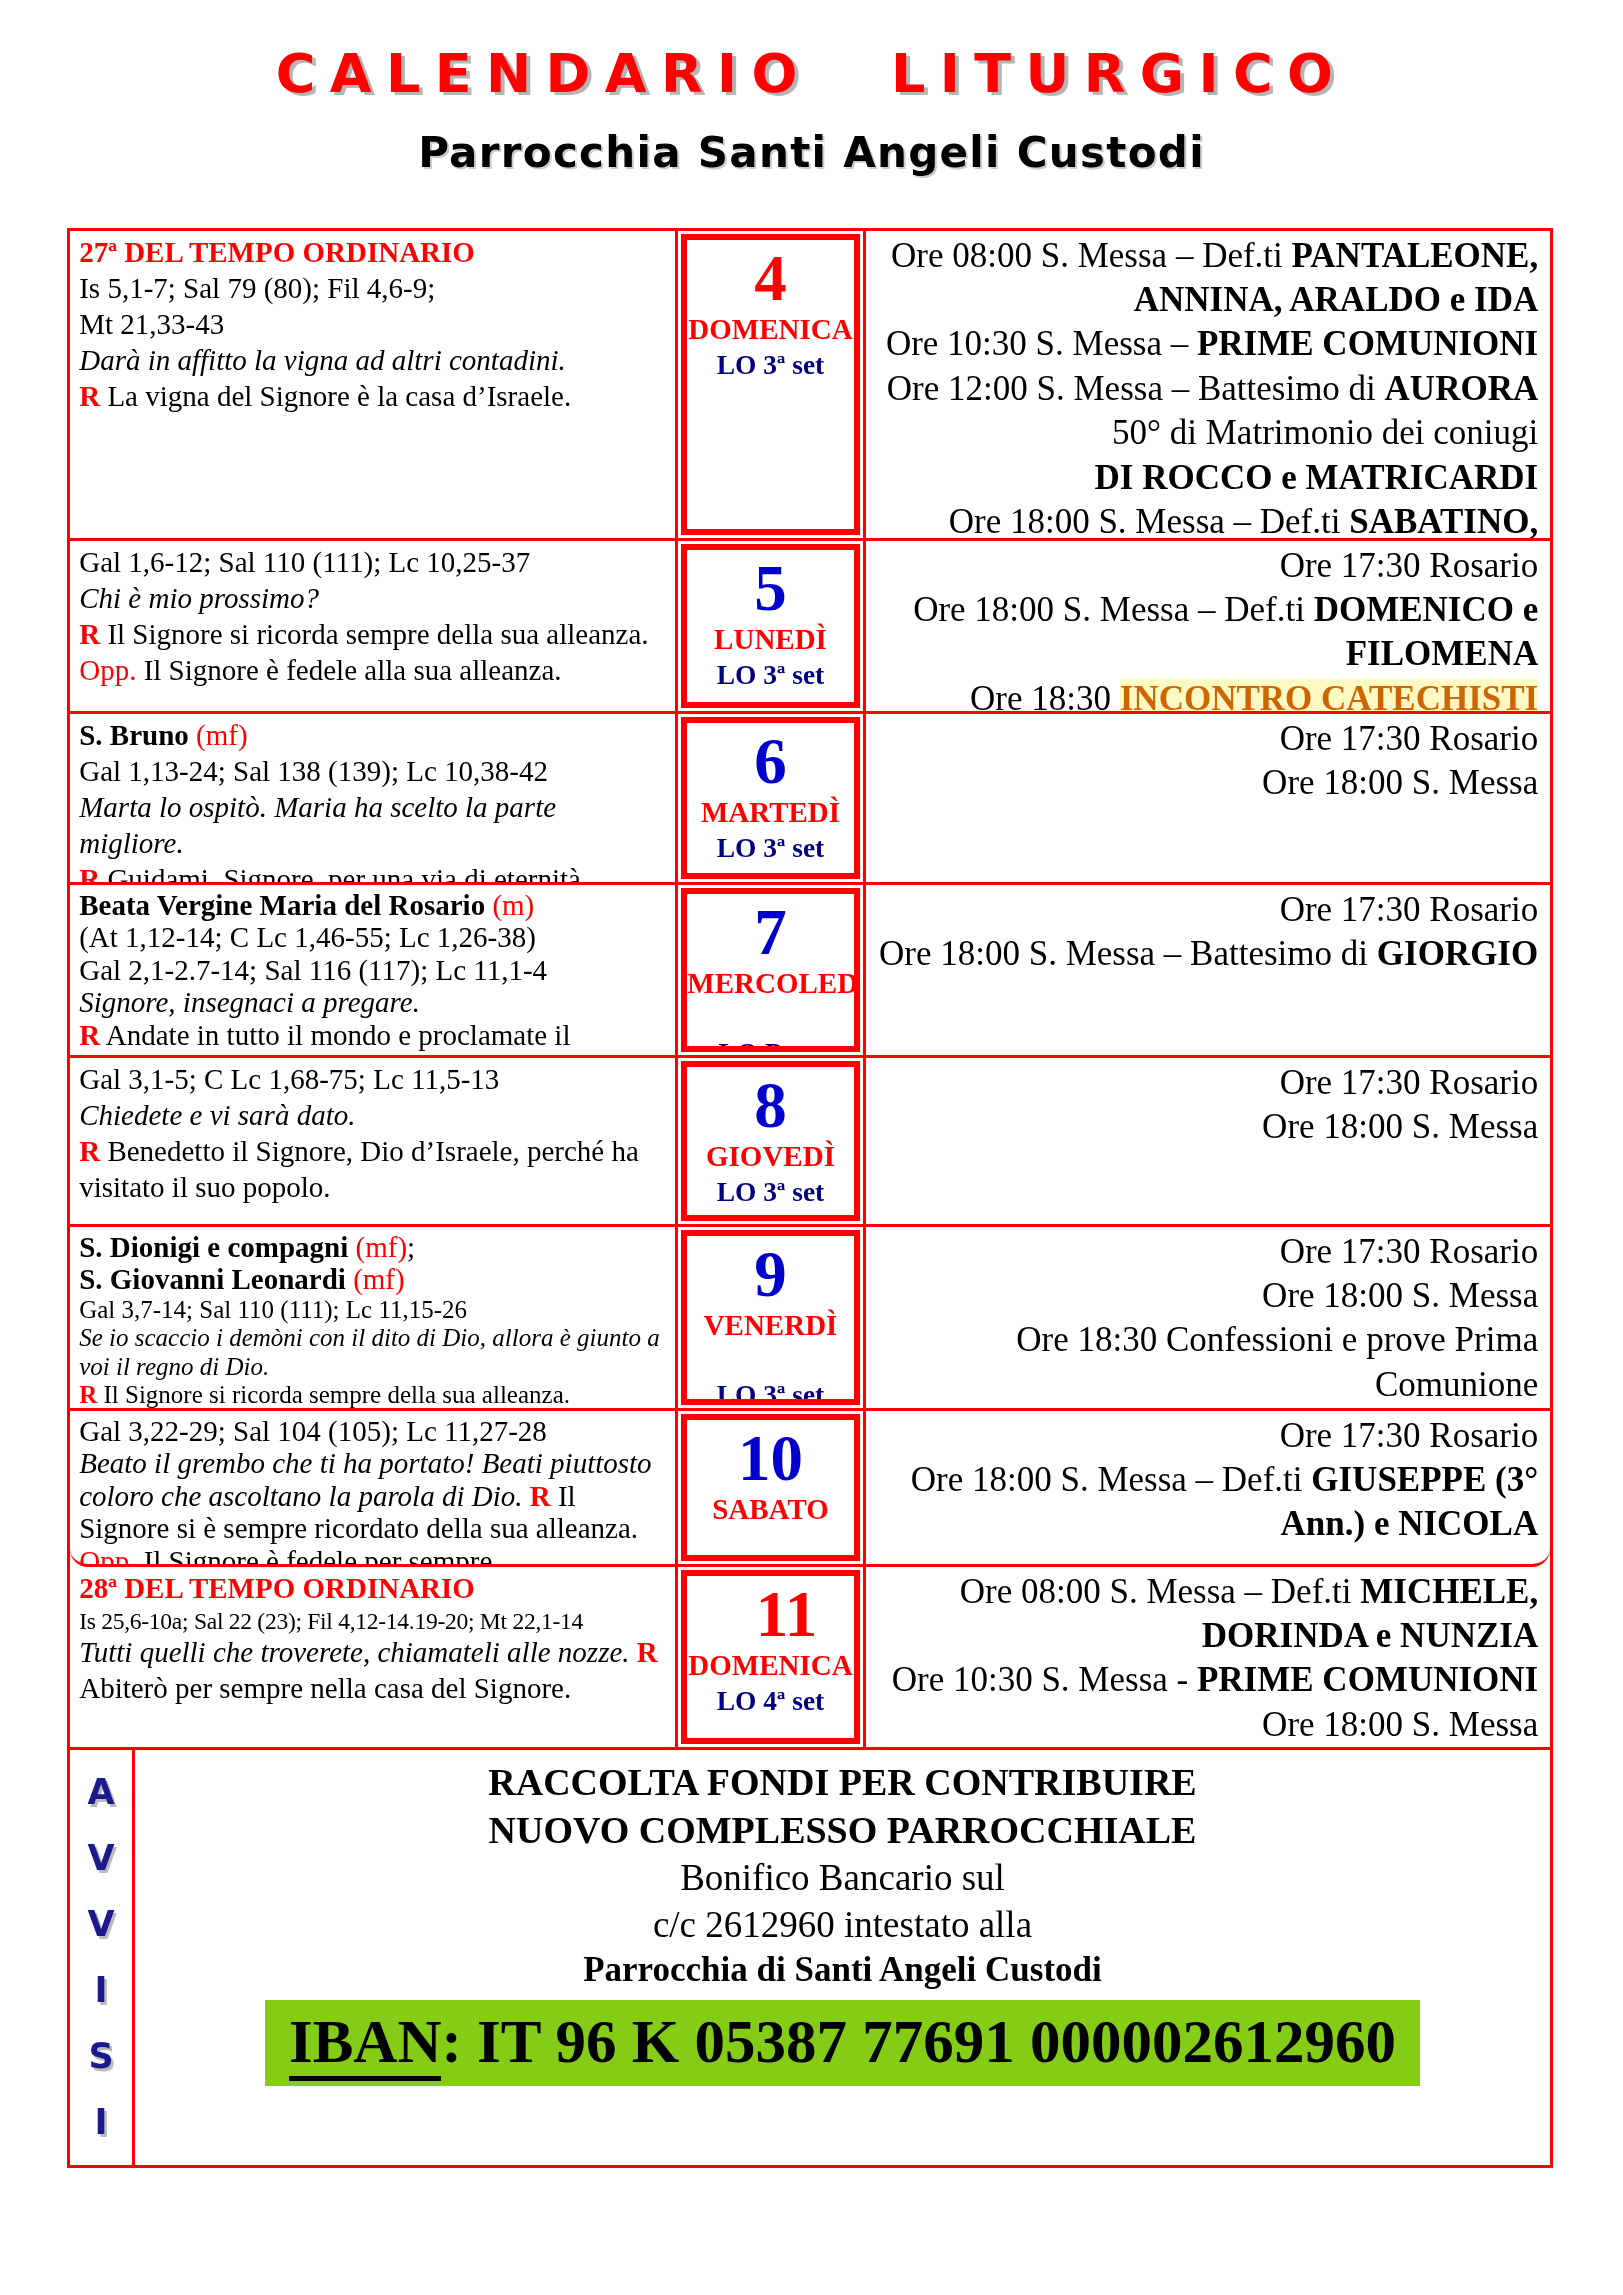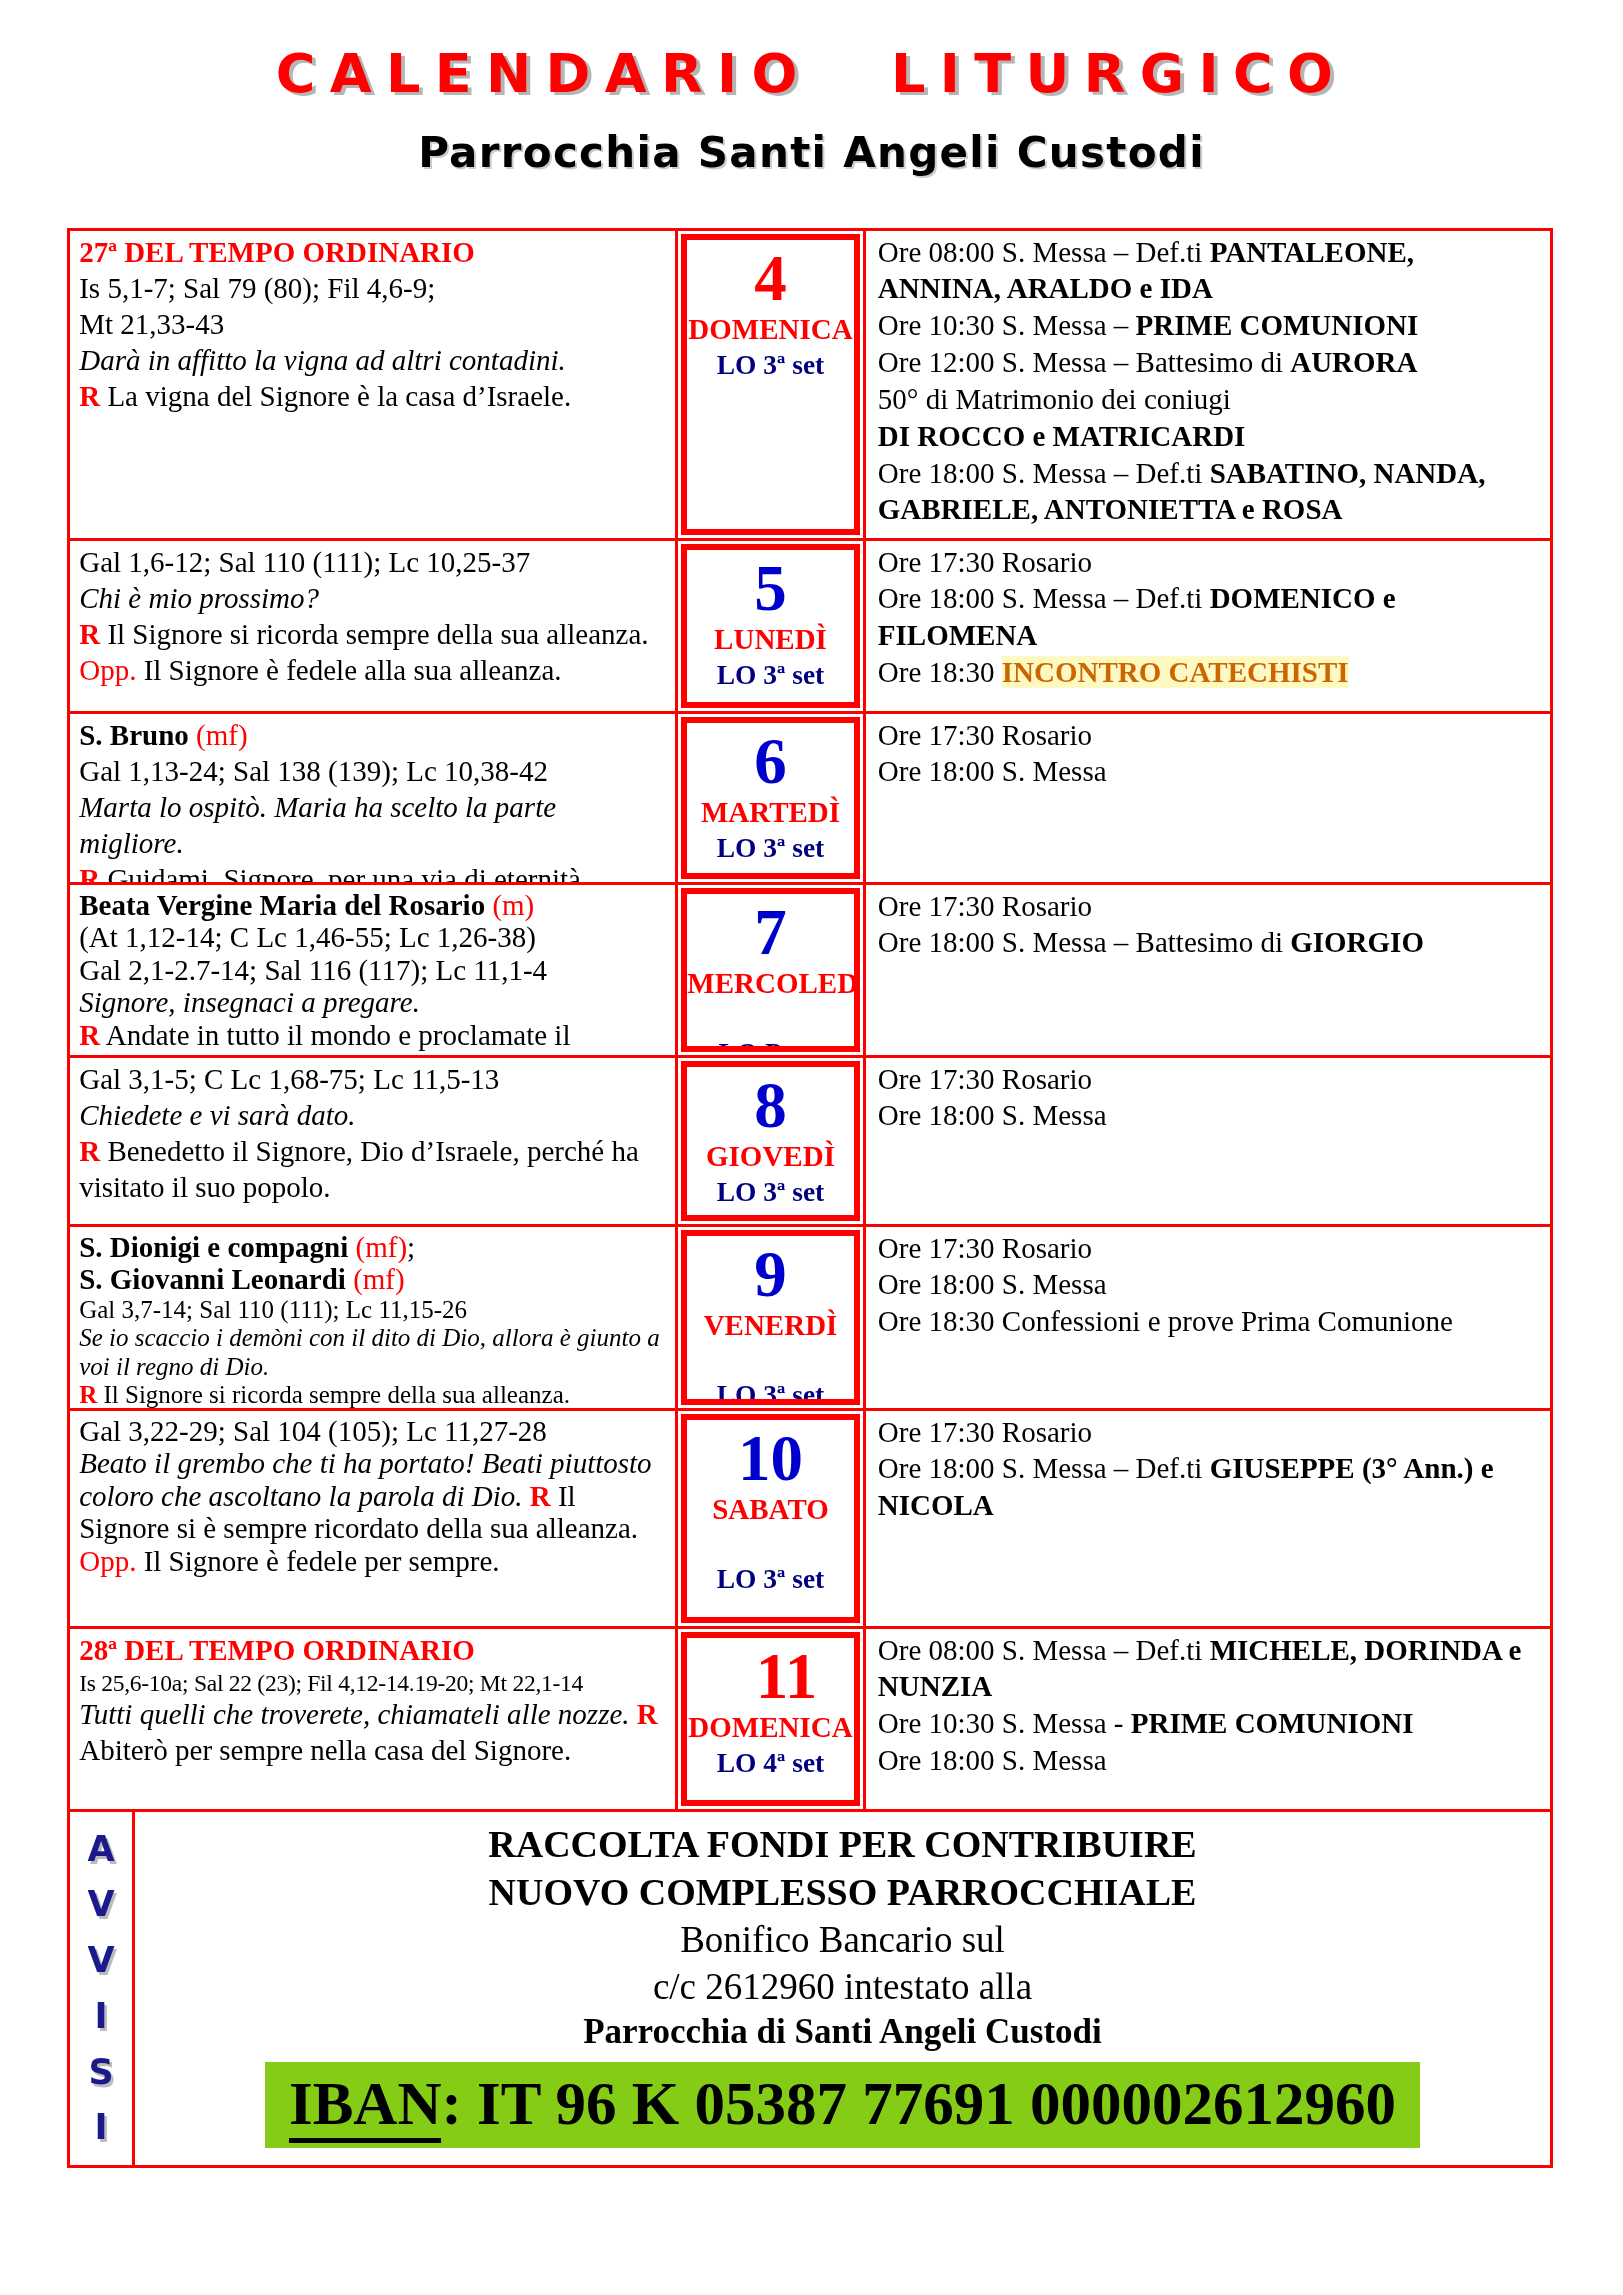--- a/index.html
+++ b/index.html
@@ -17,40 +17,40 @@
   .table{position:absolute;left:67px;top:228px;width:1486px;height:1940px;
          border:3.9px solid #ff0000;box-sizing:border-box;display:flex;flex-direction:column;}
   .rows{display:flex;flex-direction:column;flex:none;}
   .trow{display:flex;border-bottom:3.9px solid #ff0000;box-sizing:border-box;flex:none;}
   .rows .trow:nth-child(1){height:310px;}
   .rows .trow:nth-child(2){height:173px;}
   .rows .trow:nth-child(3){height:171px;}
   .rows .trow:nth-child(4){height:173px;}
   .rows .trow:nth-child(5){height:169px;}
   .rows .trow:nth-child(6){height:184px;}
-  .rows .trow:nth-child(7){height:218px;}
+  .rows .trow:nth-child(7){height:156px;border-radius:18px;}
   .rows .trow:nth-child(8){height:183px;}
 
   .cell{box-sizing:border-box;overflow:hidden;}
   .cell-left{width:608px;border-right:3.3px solid #ff0000;padding:3.9px 9.2px 1.3px 9.2px;}
   .cell-mid{width:188px;border-right:3.3px solid #ff0000;padding:0;}
   .cell-right{flex:1;padding:2.6px 11.8px 1.3px 11.8px;}
 
   .daybox{border:6.5px solid #ff0000;box-sizing:border-box;margin:3.3px;
           height:calc(100% - 6.5px);text-align:center;padding-top:5.2px;overflow:hidden;}
   .daynum{font-size:65px;font-weight:bold;line-height:1.02;}
   .dayname{font-size:29px;font-weight:bold;color:#ff0000;margin-top:2.6px;line-height:1.1;}
   .daylo{font-size:27.5px;font-weight:bold;color:#000080;margin-top:3.9px;line-height:1.1;}
   .daylo.gap{margin-top:38px;}
 
   .line{font-size:29px;line-height:1.24;}
   .line.tight{line-height:1.12;}
   .line.sm{font-size:25px;line-height:1.14;}
   .line.xs{font-size:23.6px;line-height:1.2;white-space:nowrap;letter-spacing:-0.3px;}
-  .rline{font-size:29px;line-height:1.27;}
+  .rline{font-size:35px;line-height:1.27;text-align:right;}
 
   .seg-n{}
   .seg-b{font-weight:bold;}
   .seg-i{font-style:italic;}
   .seg-head{color:#ff0000;font-weight:bold;}
   .seg-r{color:#ff0000;font-weight:bold;}
   .seg-opp{color:#ff0000;}
   .seg-saint{font-weight:bold;}
   .seg-mf{color:#ff0000;}
   .seg-hl{background:#fef9c3;color:#cc6600;font-weight:bold;}

